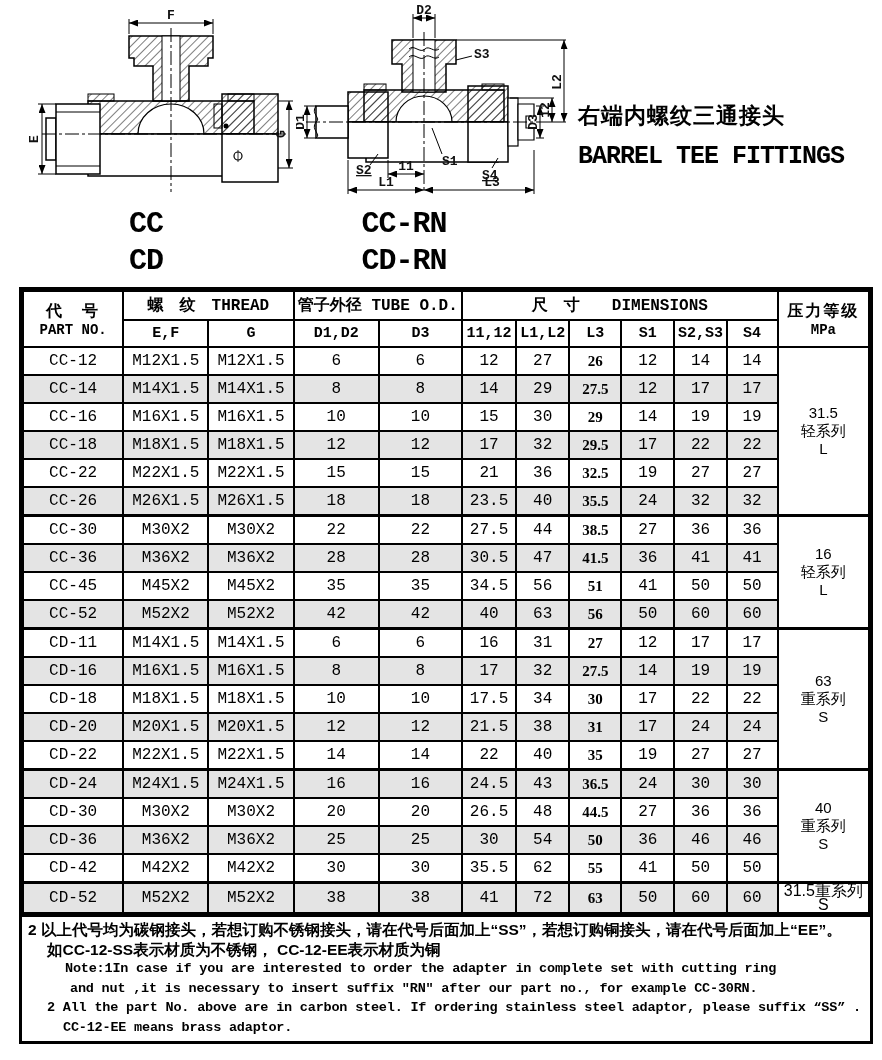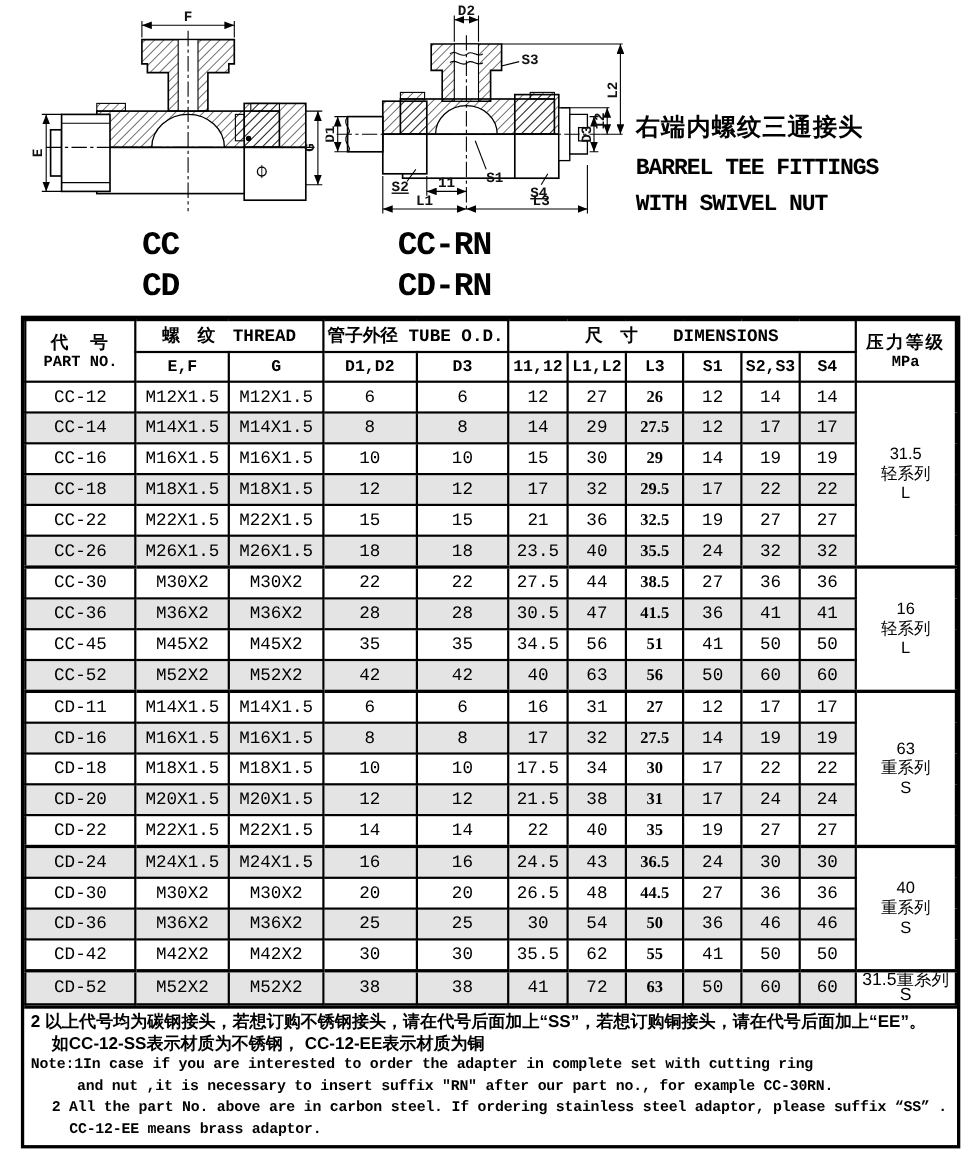--- a/index.html
+++ b/index.html
@@ -16,21 +16,21 @@
            font-family:"Liberation Mono","DejaVu Sans Mono",monospace;
            font-weight:bold;font-size:30px;line-height:37px;letter-spacing:-1px;}
   #caption-left{left:30px;top:206px;width:232px;}
   #caption-right{left:295px;top:206px;width:218px;}
 
   
   #title-block{position:absolute;left:578px;top:101px;width:292px;text-align:left;}
   #title-cn{font-size:22px;font-weight:bold;letter-spacing:1px;margin-bottom:11px;
             font-family:"Liberation Serif","DejaVu Serif",serif;}
   .title-en{font-family:"Liberation Mono","DejaVu Sans Mono",monospace;
-            font-size:21px;font-weight:bold;letter-spacing:-1px;margin-bottom:10px;}
+            font-size:25px;font-weight:bold;letter-spacing:-1px;margin-bottom:10px;}
 
   
   #sheet{position:absolute;left:19px;top:287px;width:848px;border:3px solid #000;background:#fff;}
   table{border-collapse:collapse;table-layout:fixed;width:100%;}
   th,td{border:2px solid #000;text-align:center;vertical-align:middle;padding:0;
         font-family:"Liberation Mono","DejaVu Sans Mono",monospace;font-size:16px;
         overflow:hidden;white-space:nowrap;}
   thead tr.h1 th{height:27px;}
   thead tr.h2 th{height:25px;font-size:15px;font-weight:bold;}
   th .cjk{font-size:16px;font-weight:bold;font-family:"Liberation Sans","DejaVu Sans",sans-serif;letter-spacing:2px;}
@@ -46,21 +46,21 @@
   
   #notes{border-top:3px solid #000;padding:3px 4px 4px 4px;}
   .notes-cn .note-line{font-size:15.5px;font-weight:bold;line-height:19.5px;white-space:nowrap;
                        font-family:"Liberation Sans","DejaVu Sans",sans-serif;}
   .notes-en .note-line{font-family:"Liberation Mono","DejaVu Sans Mono",monospace;
                        font-size:13.5px;font-weight:bold;letter-spacing:-0.2px;
                        line-height:19.5px;white-space:nowrap;}
   .notes-cn .note-line:nth-child(1){padding-left:2px;}
   .notes-cn .note-line:nth-child(2){padding-left:21px;}
   .notes-cn .note-line:nth-child(3){padding-left:37px;margin-top:42px;}
-  .notes-en .note-line:nth-child(1){padding-left:2px;}
+  .notes-en .note-line:nth-child(1){padding-left:2px;margin-left:37px;}
   .notes-en .note-line:nth-child(2){padding-left:44px;}
   .notes-en .note-line:nth-child(3){padding-left:21px;}
   .notes-en .note-line:nth-child(4){padding-left:37px;}
   .notes-en .note-line:nth-child(5){padding-left:37px;}
 </style>
 </head>
 <body>
 
 <div id="page">
 
@@ -200,21 +200,20 @@
     <div>CD</div>
   </div>
   <div id="caption-right" class="caption">
     <div>CC-RN</div>
     <div>CD-RN</div>
   </div>
 
   <div id="title-block">
     <div id="title-cn">右端内螺纹三通接头</div>
     <div class="title-en">BARREL TEE FITTINGS</div>
-    <div class="title-en">WITH SWIVEL NUT</div>
   </div>
 
   <div id="sheet">
     <table>
       <colgroup>
         <col style="width:100px">
           <col style="width:85px">
           <col style="width:85px">
         <col style="width:85px">
           <col style="width:83px">

